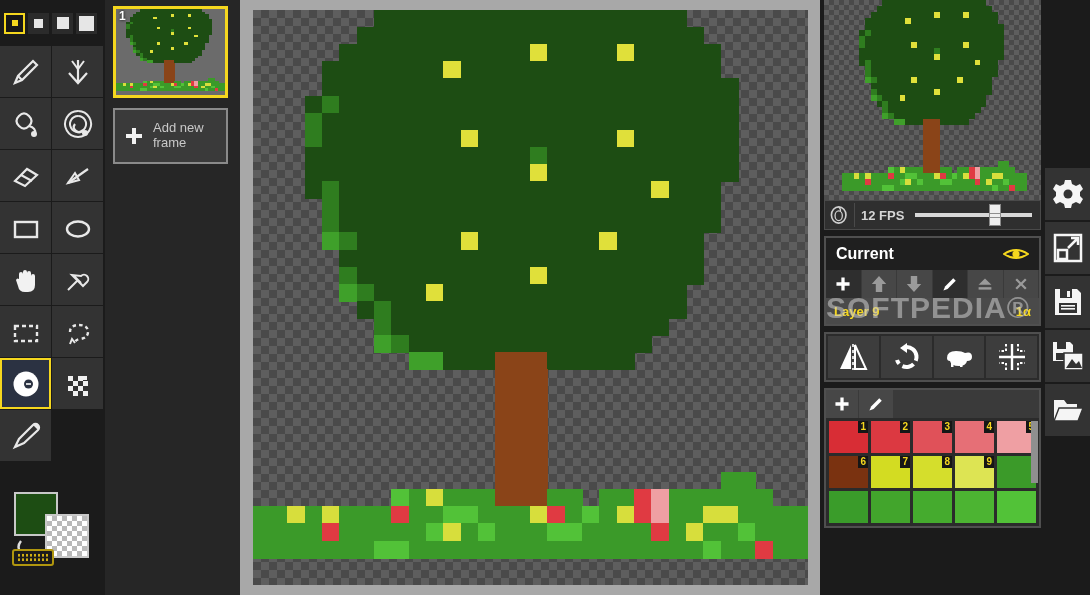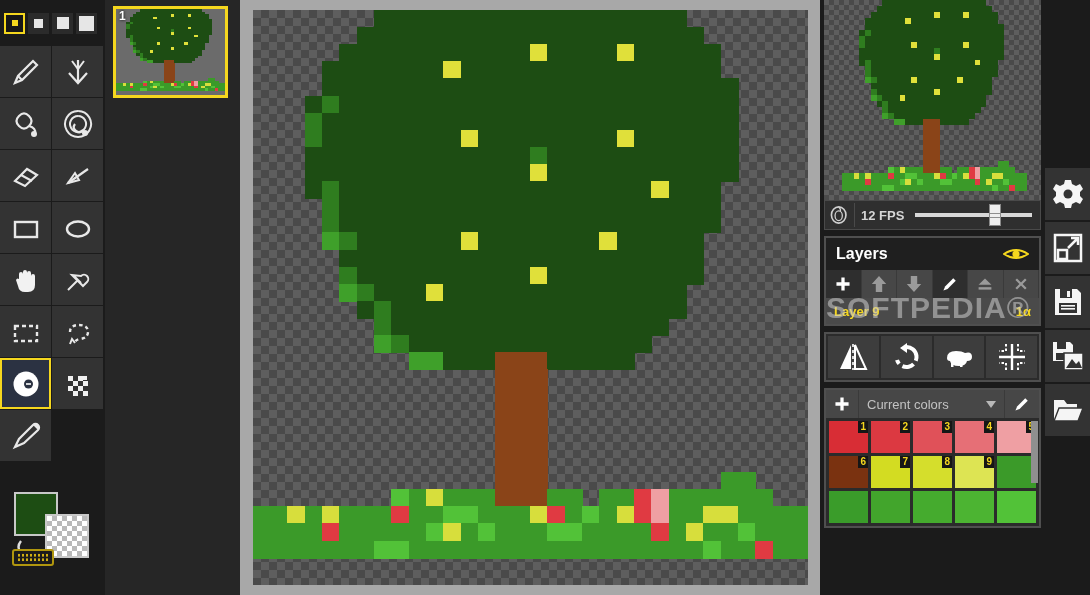--- a/index.html
+++ b/index.html
@@ -929,20 +929,27 @@
           <div class="px" style="left: 81.75px; top: 79.3452px; width: 4px; height: 3px; background: rgb(59, 154, 41);"></div>
           <div class="px" style="left: 85.1562px; top: 79.3452px; width: 4px; height: 3px; background: rgb(59, 154, 41);"></div>
           <div class="px" style="left: 88.5625px; top: 79.3452px; width: 4px; height: 3px; background: rgb(82, 194, 56);"></div>
           <div class="px" style="left: 91.9688px; top: 79.3452px; width: 4px; height: 3px; background: rgb(59, 154, 41);"></div>
           <div class="px" style="left: 95.375px; top: 79.3452px; width: 4px; height: 3px; background: rgb(59, 154, 41);"></div>
           <div class="px" style="left: 98.7812px; top: 79.3452px; width: 4px; height: 3px; background: rgb(224, 58, 66);"></div>
           <div class="px" style="left: 102.188px; top: 79.3452px; width: 4px; height: 3px; background: rgb(59, 154, 41);"></div>
           <div class="px" style="left: 105.594px; top: 79.3452px; width: 4px; height: 3px; background: rgb(59, 154, 41);"></div>
         </div>
       <div class="frame-caret"></div>
+    </div>
+    <div class="add-frame">
+      <svg class="plus-ic" width="22" height="22" viewBox="0 0 22 22">
+        <path d="M9 3 h4 v6 h6 v4 h-6 v6 h-4 v-6 h-6 v-4 h6 Z" fill="#f2f2f2"></path>
+      </svg>
+      <span style="white-space:pre-line">Add new
+frame</span>
     </div>
   </div>
 
   <div class="canvas-wrap">
     <div class="canvas" id="canvas">
         <div class="px" style="left: 121.406px; top: 0px; width: 18px; height: 18px; background: rgb(29, 77, 19);"></div>
         <div class="px" style="left: 138.75px; top: 0px; width: 18px; height: 18px; background: rgb(29, 77, 19);"></div>
         <div class="px" style="left: 156.094px; top: 0px; width: 18px; height: 18px; background: rgb(29, 77, 19);"></div>
         <div class="px" style="left: 173.438px; top: 0px; width: 18px; height: 18px; background: rgb(29, 77, 19);"></div>
         <div class="px" style="left: 190.781px; top: 0px; width: 18px; height: 18px; background: rgb(29, 77, 19);"></div>
@@ -2137,21 +2144,21 @@
         <path d="M12 2 q3 3 2 5" fill="none" stroke="#d0d0d0" stroke-width="1.6"></path>
       </svg>
       <span class="fps-label">12 FPS</span>
       <div class="fps-track">
         <div class="fps-knob"></div>
       </div>
     </div>
 
     <div class="panel">
       <div class="panel-hd">
-        <span>Layers</span>
+        <span>Current</span>
         <svg width="26" height="16" viewBox="0 0 26 16">
           <path d="M1 8 q12-8 24 0 q-12 8-24 0 Z" fill="none" stroke="#f5d71e" stroke-width="2"></path>
           <circle cx="13" cy="8" r="3.6" fill="#f5d71e"></circle>
         </svg>
       </div>
       <div class="btnrow">
         <div class="pbtn dark">
           <svg width="18" height="18" viewBox="0 0 22 22">
               <path d="M9 3 h4 v6 h6 v4 h-6 v6 h-4 v-6 h-6 v-4 h6 Z" fill="#fff"></path>
             </svg>
@@ -2218,26 +2225,20 @@
           </svg>
         </div>
       </div>
     </div>
 
     <div class="panel">
       <div class="pal-toolbar">
         <div class="pal-add">
           <svg width="18" height="18" viewBox="0 0 22 22">
               <path d="M9 3 h4 v6 h6 v4 h-6 v6 h-4 v-6 h-6 v-4 h6 Z" fill="#fff"></path>
-            </svg>
-        </div>
-        <div class="pal-sel">
-          <span>Current colors</span>
-          <svg width="10" height="7" viewBox="0 0 10 7">
-              <path d="M0 0 L10 0 L5 7 Z" fill="#b8b8b8"></path>
             </svg>
         </div>
         <div class="pal-edit">
           <svg width="18" height="18" viewBox="0 0 22 22">
               <path d="M3 19 L5 14 L15 4 L18 7 L8 17 Z" fill="#fff"></path>
             </svg>
         </div>
       </div>
       <div class="pal-grid-wrap">
         <div class="pal-grid" id="palGrid">

